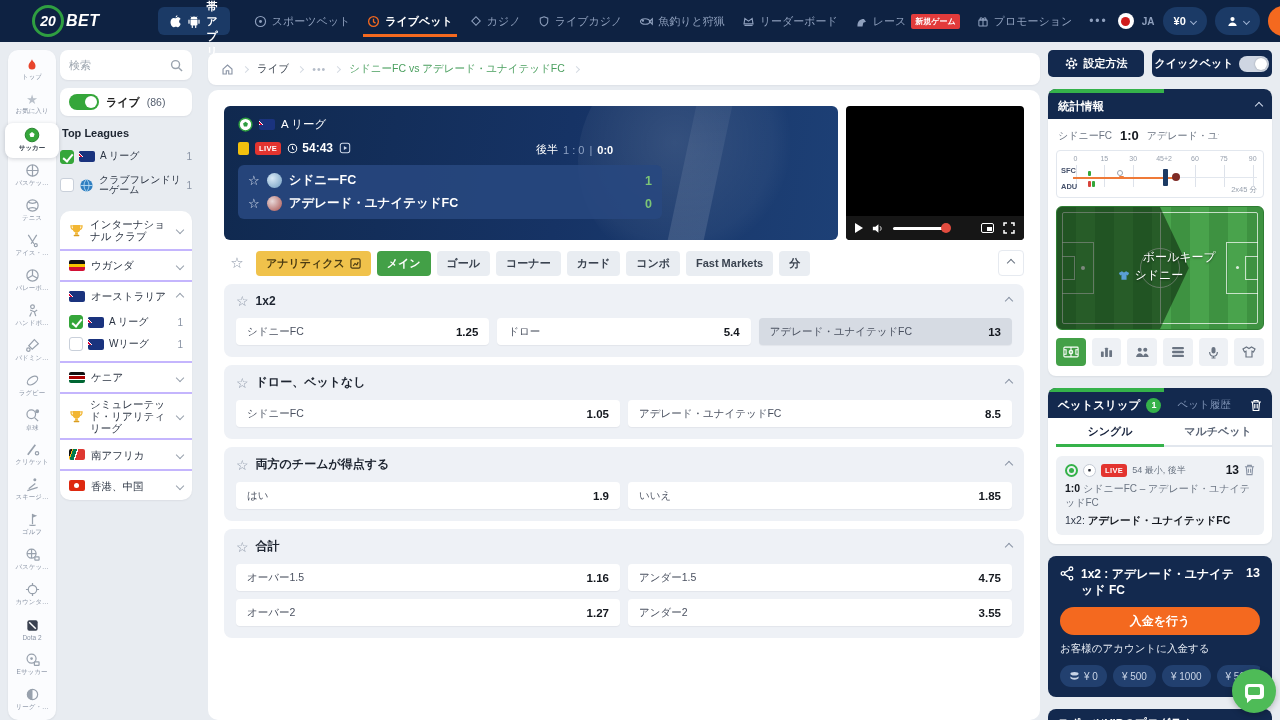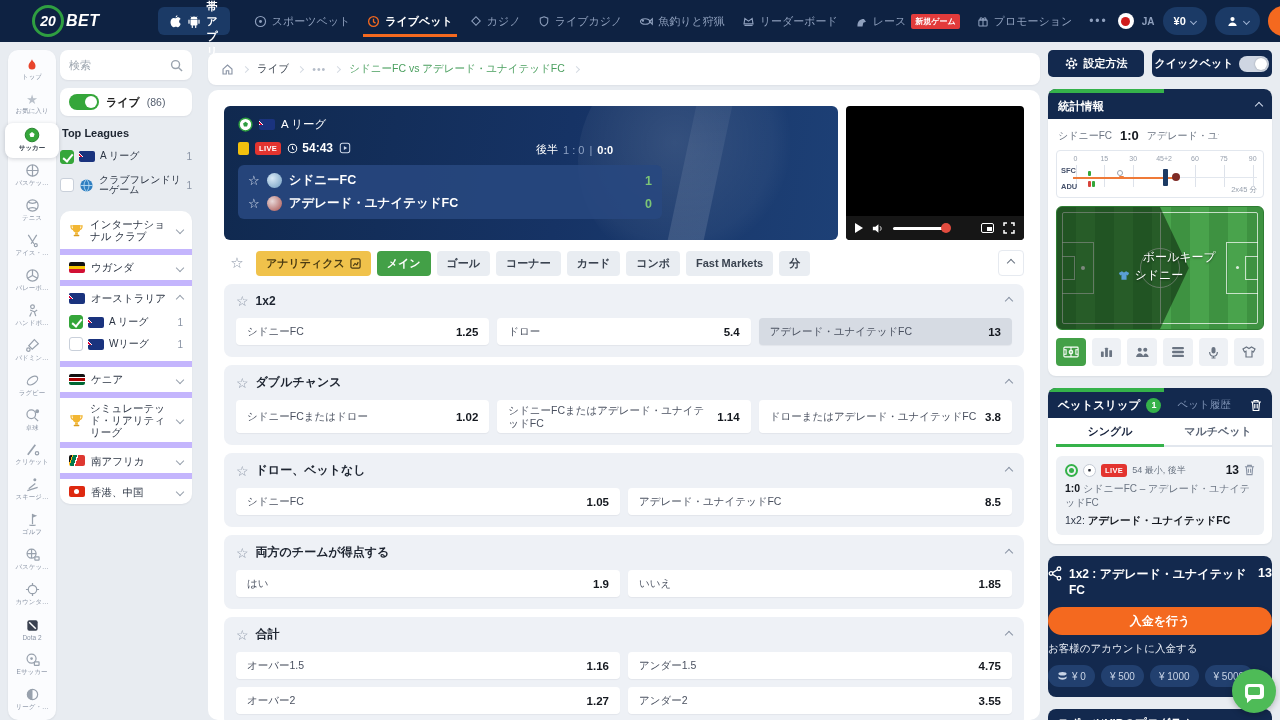--- a/index.html
+++ b/index.html
@@ -67,21 +67,21 @@
   .tgl { width:30px; height:16px; border-radius:8px; background:#35a63a; position:relative; flex:none; }
   .tgl::after { content:""; position:absolute; right:2px; top:2px; width:12px; height:12px; background:#fff; border-radius:50%; }
   .livebox .lt { font-size:11px; font-weight:bold; color:#222; }
   .livebox .lc { font-size:10.5px; color:#566070; }
   .tl-head { margin:11px 2px 5px; font-size:11px; font-weight:bold; color:#1c2430; }
   .lg-row { height:25px; display:flex; align-items:center; gap:5px; font-size:10px; color:#2b3443; cursor:pointer; }
   .lg-row .nm { flex:1; line-height:1.05; overflow:hidden; }
   .lg-row .ct { color:#8a94a5; font-size:10px; }
   .lg-row.two { height:32px; }
   .countries { margin-top:10px; background:#fff; border-radius:10px; box-shadow:0 1px 2px rgba(16,24,40,.06); }
-  .cty-row { min-height:31px; display:flex; align-items:center; gap:6px; padding:4px 9px; font-size:10.5px; color:#2b3443; border-top:6px solid #c4b5fd; cursor:pointer; }
+  .cty-row { min-height:31px; display:flex; align-items:center; gap:6px; padding:4px 9px; font-size:10.5px; color:#2b3443; border-top:2px solid #c4b5fd; cursor:pointer; }
   .cty-row:first-child { border-top:none; }
   .cty-row .nm { flex:1; line-height:1.15; }
   .cty-row .chv { color:#98a1ad; }
   .sub-lg { display:flex; align-items:center; gap:5px; padding:2px 9px 2px 9px; height:22px; font-size:10px; color:#2b3443; cursor:pointer; }
   .sub-lg .nm { flex:1; }
   .sub-lg .ct { color:#8a94a5; }
 
   
   .crumbs { position:absolute; left:208px; top:53px; width:832px; height:32px; background:#fff; border-radius:8px; display:flex; align-items:center; gap:9px; padding:0 13px; font-size:10.5px; box-shadow:0 1px 2px rgba(16,24,40,.05); }
   .crumbs .sep { width:5px; height:5px; border-right:1.3px solid #d4dae2; border-bottom:1.3px solid #d4dae2; transform:rotate(-45deg); }
@@ -204,21 +204,21 @@
   .bc-r1 .bo { margin-left:auto; font-weight:bold; color:#14181f; font-size:12px; }
   .bc-r2 { margin-top:5px; }
   .bc-r2 b { color:#14181f; font-size:10.5px; }
   .bc-r3 { margin-top:4px; color:#30394a; font-size:10.5px; }
   .bc-r3 b { color:#14181f; }
   .tgt { width:13px; height:13px; border:2px solid #35b24a; border-radius:50%; position:relative; }
   .tgt::after { content:""; position:absolute; inset:2px; border-radius:50%; background:#35b24a; }
   .ballsm { width:13px; height:13px; border-radius:50%; background:#fff; border:1px solid #c4cad4; position:relative; }
   .ballsm::after { content:""; position:absolute; inset:4px; background:#2b2f38; clip-path:polygon(50% 0,100% 38%,81% 100%,19% 100%,0 38%); }
 
-  .dep { margin-top:12px; background:#13294e; border-radius:8px; padding:10px 0; color:#fff; }
+  .dep { margin-top:12px; background:#13294e; border-radius:8px; padding:10px 12px; color:#fff; }
   .dep-r1 { display:flex; gap:7px; }
   .dep-r1 .dt { flex:1; font-size:12px; font-weight:bold; line-height:1.35; }
   .dep-r1 .do { font-weight:bold; font-size:12.5px; }
   .dep-btn { margin:9px 0 7px; height:28px; border-radius:16px; background:#f4691f; color:#fff; font-size:12px; font-weight:bold; display:flex; align-items:center; justify-content:center; cursor:pointer; }
   .dep-sub { font-size:10.5px; color:#e8edf5; margin-bottom:9px; }
   .chips { display:flex; gap:6px; overflow:hidden; }
   .chip { background:#22406f; border-radius:12px; height:22px; padding:0 9px; display:flex; align-items:center; gap:4px; font-size:10px; color:#c9d4e6; white-space:nowrap; cursor:pointer; flex:none; }
 
   .vip { margin-top:12px; }
   .vip-head { height:28px; background:#13294e; border-radius:8px 8px 0 0; color:#fff; display:flex; align-items:center; gap:8px; padding:0 10px; font-size:11.5px; font-weight:bold; }
@@ -679,41 +679,20 @@
           <span class="ol">ドロー</span>
           <b>5.4</b>
         </div>
       <div class="odds sel">
           <span class="ol">アデレード・ユナイテッドFC</span>
           <b>13</b>
         </div>
     </div>
   </div>
 
-  <div class="market">
-    <div class="m-head">
-      <span class="star-o"></span>
-      <span class="ttl">ダブルチャンス</span>
-      <span class="chv up"></span>
-    </div>
-    <div class="m-grid c3">
-      <div class="odds">
-          <span class="ol">シドニーFCまたはドロー</span>
-          <b>1.02</b>
-        </div>
-      <div class="odds">
-          <span class="ol">シドニーFCまたはアデレード・ユナイテッドFC</span>
-          <b>1.14</b>
-        </div>
-      <div class="odds">
-          <span class="ol">ドローまたはアデレード・ユナイテッドFC</span>
-          <b>3.8</b>
-        </div>
-    </div>
-  </div>
 
   <div class="market">
     <div class="m-head">
       <span class="star-o"></span>
       <span class="ttl">ドロー、ベットなし</span>
       <span class="chv up"></span>
     </div>
     <div class="m-grid c2">
       <div class="odds">
           <span class="ol">シドニーFC</span>

